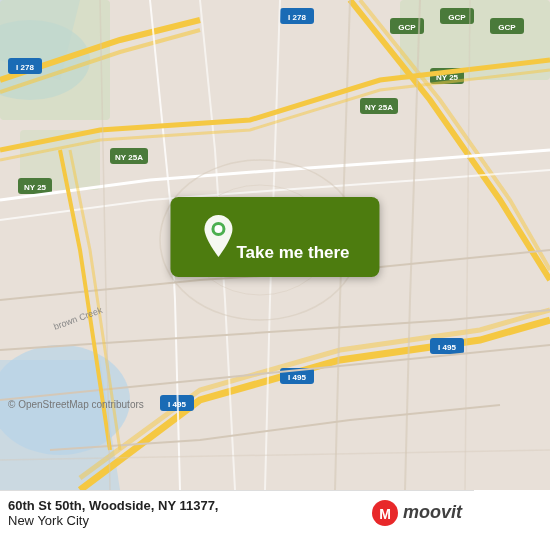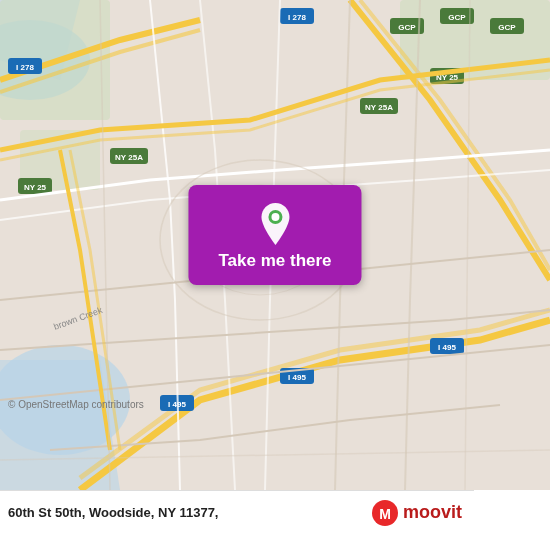--- a/index.html
+++ b/index.html
@@ -33,26 +33,26 @@
       top: 50%;
       left: 50%;
       transform: translate(-50%, -60%);
       display: flex;
       flex-direction: column;
       align-items: center;
       z-index: 10;
     }
 
     #green-box {
-      background-color: #a21caf;
+      background-color: #4d7c0f;
       border-radius: 8px;
       padding: 18px 30px 14px 30px;
       display: flex;
-      flex-direction: column;
-      align-items: center;
+      flex-direction: row;
+      align-items: flex-end;
       box-shadow: 0 2px 8px rgba(0,0,0,0.3);
       cursor: pointer;
       min-width: 160px;
     }
 
     #pin-icon {
       width: 36px;
       height: 42px;
       margin-bottom: 6px;
     }
@@ -103,21 +103,22 @@
 
     #moovit-logo {
       display: flex;
       align-items: center;
       gap: 4px;
     }
 
     #moovit-text {
       font-size: 18px;
       font-weight: 700;
-      color: #b91c1c;
+      color: #404040;
+      font-style: italic;
     }
 
     #moovit-icon {
       width: 28px;
       height: 28px;
     }
   </style>
 </head>
 <body>
 
@@ -221,20 +222,21 @@
   </div>
 
   <div id="osm-attribution">
     <span>© OpenStreetMap contributors</span>
   </div>
 </div>
 
 <div id="bottom-bar">
   <div id="address-section">
     <span id="address-line">60th St 50th, Woodside, NY 11377,</span>
+    <span id="city-line">New York City</span>
   </div>
   <div id="moovit-logo">
 
     <svg id="moovit-icon" viewBox="0 0 28 28" xmlns="http://www.w3.org/2000/svg">
       <circle cx="14" cy="14" r="13" fill="#e8282a"></circle>
       <text x="14" y="20" text-anchor="middle" fill="white" font-size="14" font-weight="bold" font-family="Arial">M</text>
     </svg>
     <span id="moovit-text">moovit</span>
   </div>
 </div>

